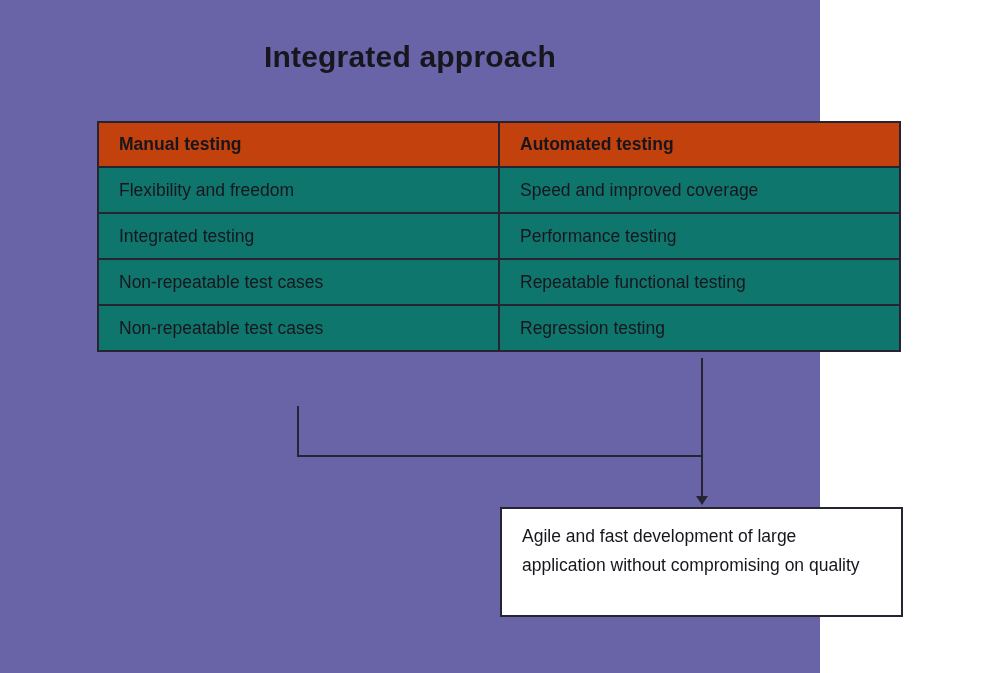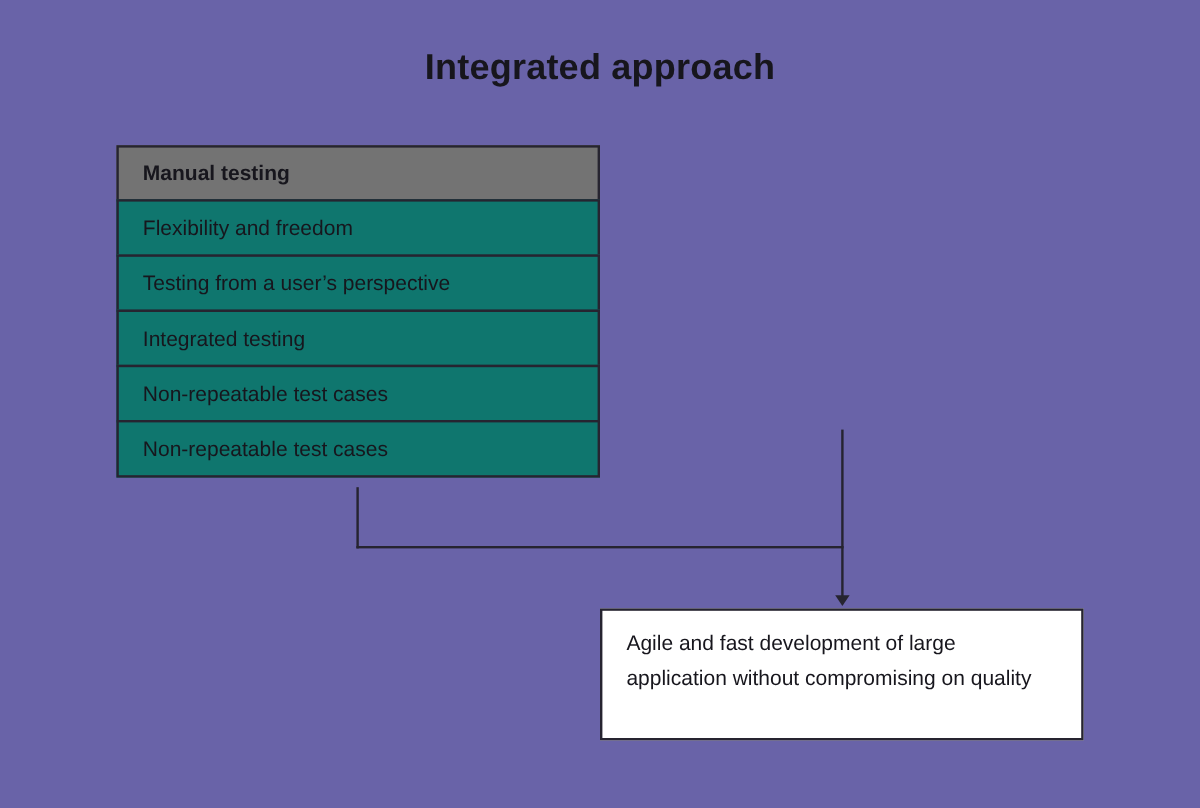--- a/index.html
+++ b/index.html
@@ -3,21 +3,21 @@
 <meta charset="utf-8">
 <style>
   * { margin: 0; padding: 0; box-sizing: border-box; }
   html, body { width: 1000px; height: 673px; }
   body {
     font-family: "Liberation Sans", "DejaVu Sans", sans-serif;
     overflow: hidden;
   }
   .canvas {
     position: relative;
-    width: 1000px;
+    width: 820px;
     height: 673px;
     background: #6963a8;
   }
   .title {
     position: absolute;
     top: 40px;
     left: 0;
     width: 100%;
     text-align: center;
     font-size: 30px;
@@ -39,21 +39,21 @@
     background: #0f766e;
     border: 2px solid #262430;
     display: flex;
     align-items: center;
     padding-left: 20px;
     font-size: 17.5px;
     color: #17161d;
   }
   .cell:first-child { margin-top: 0; height: 47px; }
   .cell.header {
-    background: #737373;
+    background: #c2410c;
     font-weight: 700;
   }
   .connector {
     position: absolute;
     background: #262430;
   }
   #conn-left-v  { left: 297px; top: 406px; width: 2px; height: 51px; }
   #conn-horiz   { left: 297px; top: 455px; width: 406px; height: 2px; }
   #conn-right-v { left: 701px; top: 358px; width: 2px; height: 140px; }
   .arrow-down {
@@ -84,24 +84,30 @@
 <body>
 
 <div class="canvas">
 
   <div class="title">Integrated approach</div>
 
   <div class="table-wrap">
     <div class="col">
       <div class="cell header">Manual testing</div>
       <div class="cell">Flexibility and freedom</div>
-      <div class="cell">Testing from a user’s perspective</div>
       <div class="cell">Integrated testing</div>
       <div class="cell">Non-repeatable test cases</div>
       <div class="cell">Non-repeatable test cases</div>
+    </div>
+    <div class="col right">
+      <div class="cell header">Automated testing</div>
+      <div class="cell">Speed and improved coverage</div>
+      <div class="cell">Performance testing</div>
+      <div class="cell">Repeatable functional testing</div>
+      <div class="cell">Regression testing</div>
     </div>
   </div>
 
   <div class="connector" id="conn-left-v"></div>
   <div class="connector" id="conn-horiz"></div>
   <div class="connector" id="conn-right-v"></div>
   <div class="arrow-down"></div>
 
   <div class="result-box">Agile and fast development of large application without compromising on quality</div>
 

